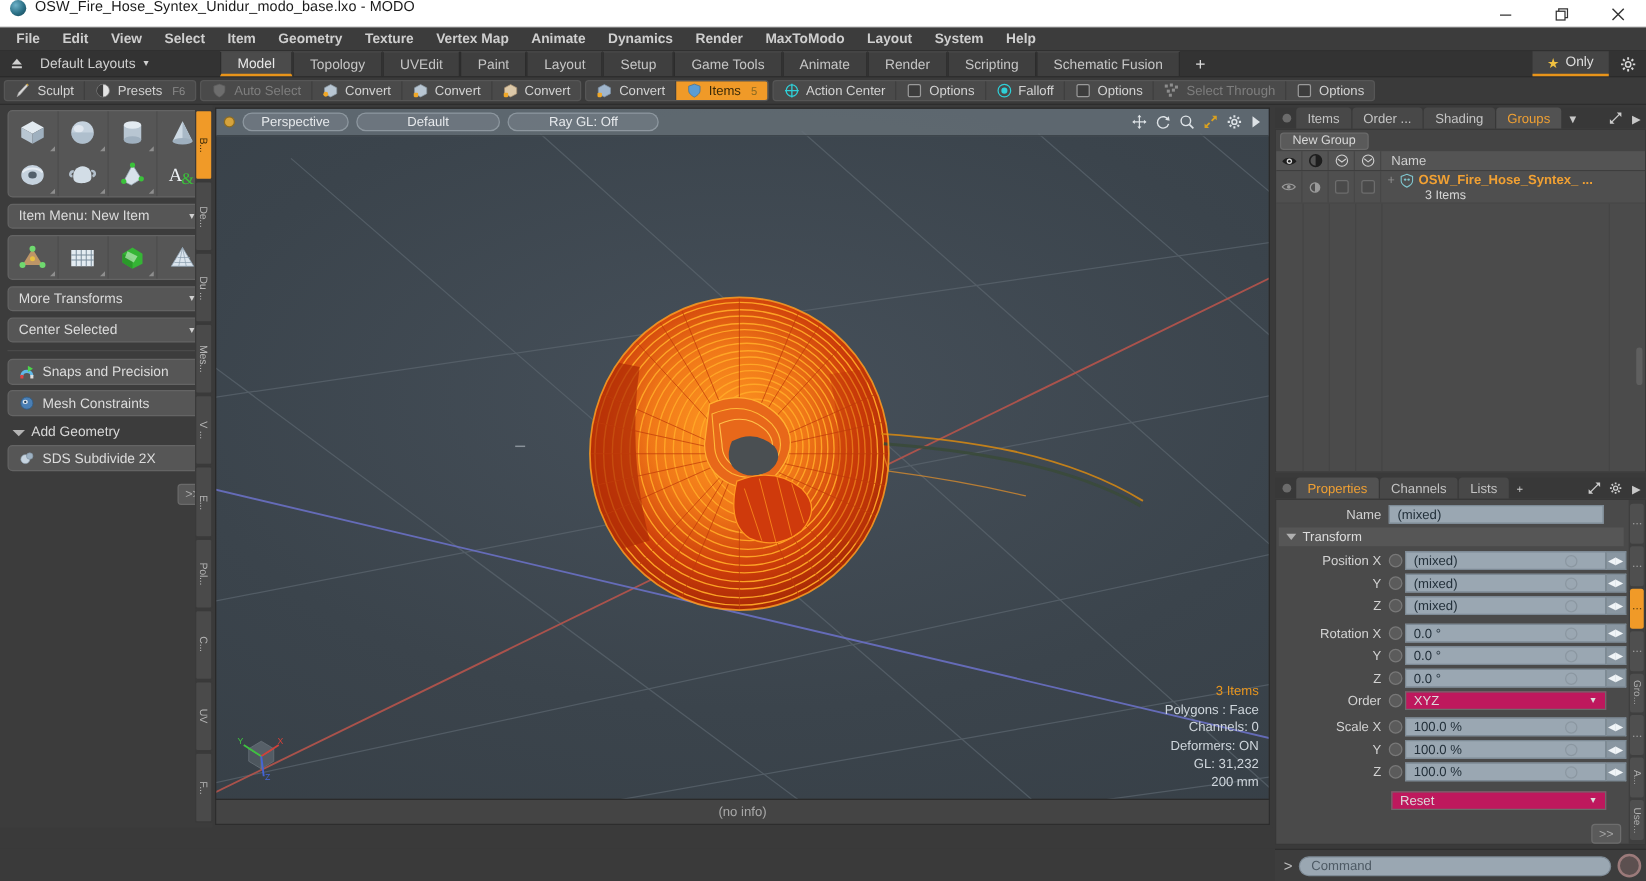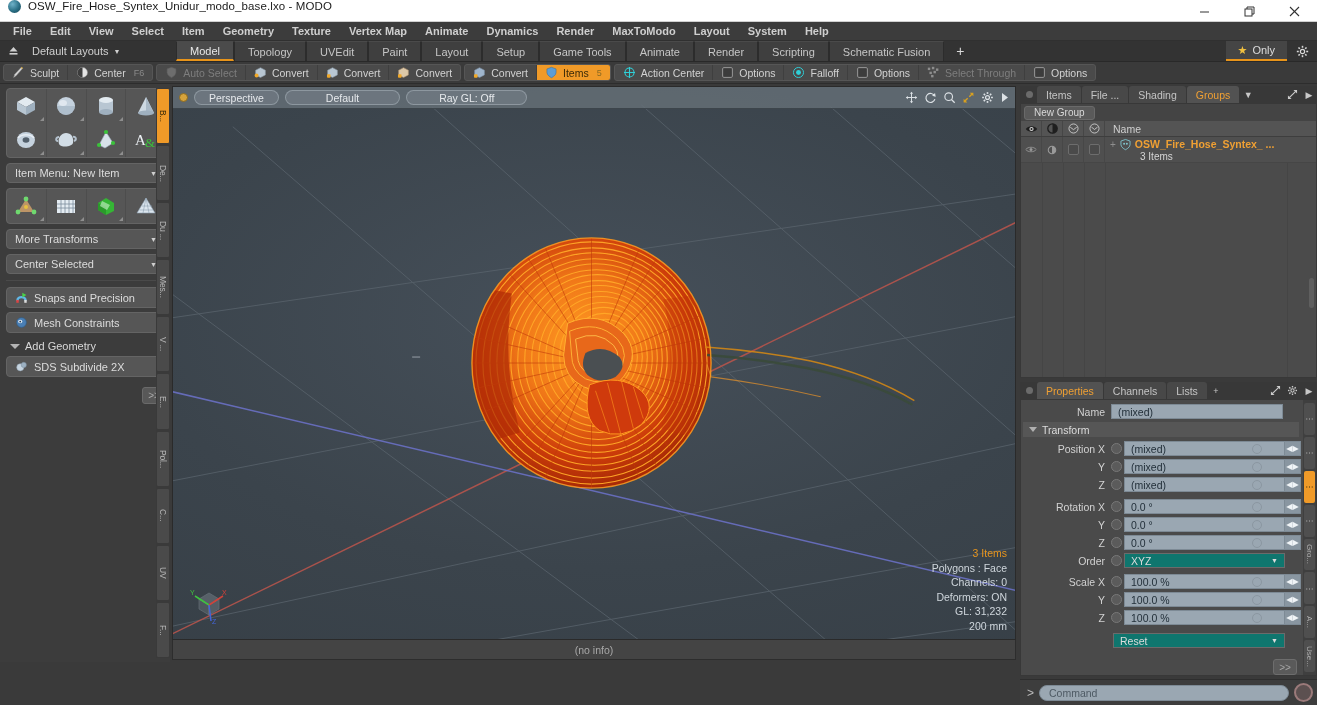--- a/index.html
+++ b/index.html
@@ -257,21 +257,21 @@
   .pspin {
     width: 16px; height: 15px; background: #8996a1; border: 1px solid #7d8a95; border-left: none;
     display: flex; align-items: center; justify-content: center; color: #f0f4f7; font-size: 8px;
   }
   .psection {
     height: 15px; display: flex; align-items: center; gap: 5px; padding-left: 6px;
     background: #565656; margin: 2px 2px 3px 2px; font-size: 10.5px; color: #dcdcdc;
   }
   .ptri { width: 0; height: 0; border-left: 4px solid transparent; border-right: 4px solid transparent; border-top: 5px solid #b0b0b0; }
   .pdrop {
-    flex: 1; height: 15px; background: #0f766e; border: 1px solid #6b6b6b;
+    flex: 1; height: 15px; background: #be185d; border: 1px solid #6b6b6b;
     display: flex; align-items: center; padding: 0 6px; font-size: 10.5px; color: #dcdcdc;
   }
   .pdrop .ar { margin-left: auto; font-size: 7px; }
   .preset-row { display: flex; align-items: center; margin: 6px 0 0 0; }
   .prop-more {
     width: 24px; height: 16px; background: #5a5a5a; border: 1px solid #6d6d6d; border-radius: 3px;
     display: flex; align-items: center; justify-content: center; color: #a6a6a6; font-size: 10px;
     margin-left: auto; margin-right: 4px; margin-top: 10px;
   }
   .prop-vtabs { width: 13px; display: flex; flex-direction: column; gap: 2px; padding: 3px 1px; background: #3f3f3f; }
@@ -402,21 +402,21 @@
           <path d="M2 14 L5 12 L13 3 L11.5 1.5 L3.5 10 Z" fill="#d8d8d8" stroke="#9a9a9a" stroke-width=".6"></path>
           <path d="M11.5 1.5 L13 3" stroke="#c8a040" stroke-width="1.6"></path>
         </svg>
         <span>Sculpt</span>
       </div>
       <div class="tbtn">
         <svg class="ic" viewBox="0 0 16 16">
           <circle cx="8" cy="8" r="6.2" fill="#e4e4e4" stroke="#8c8c8c" stroke-width=".7"></circle>
           <path d="M8 1.8 A6.2 6.2 0 0 0 8 14.2 Z" fill="#3d3d3d"></path>
         </svg>
-        <span>Center</span>
+        <span>Presets</span>
         <span class="k">F6</span>
       </div>
     </div>
 
     <div class="tbgroup">
       <div class="tbtn dim">
         <svg class="ic" viewBox="0 0 16 16">
           <path d="M8 1.5 L13.5 3.5 V8 C13.5 11.5 8 14.5 8 14.5 C8 14.5 2.5 11.5 2.5 8 V3.5 Z" fill="#6d6d6d" stroke="#5c5c5c" stroke-width=".7"></path>
         </svg>
         <span>Auto Select</span>
@@ -882,21 +882,21 @@
     </div>
 
     <div class="rightpanel">
 
       <div class="rp-section">
         <div class="rp-tabbar">
           <div class="rp-dot">
               <i></i>
             </div>
           <div class="rp-tab">Items</div>
-          <div class="rp-tab">File ...</div>
+          <div class="rp-tab">Order ...</div>
           <div class="rp-tab">Shading</div>
           <div class="rp-tab active">Groups</div>
           <div class="rp-tico">▼</div>
           <div class="rp-tabsp"></div>
           <div class="rp-tico">
             <svg width="11" height="11" viewBox="0 0 12 12">
               <polyline points="11,1 11,5 7,1 11,1" fill="#ccc"></polyline>
               <polyline points="1,11 1,7 5,11 1,11" fill="#ccc"></polyline>
               <line x1="2.5" y1="9.5" x2="9.5" y2="2.5" stroke="#ccc" stroke-width="1.2"></line>
             </svg>

